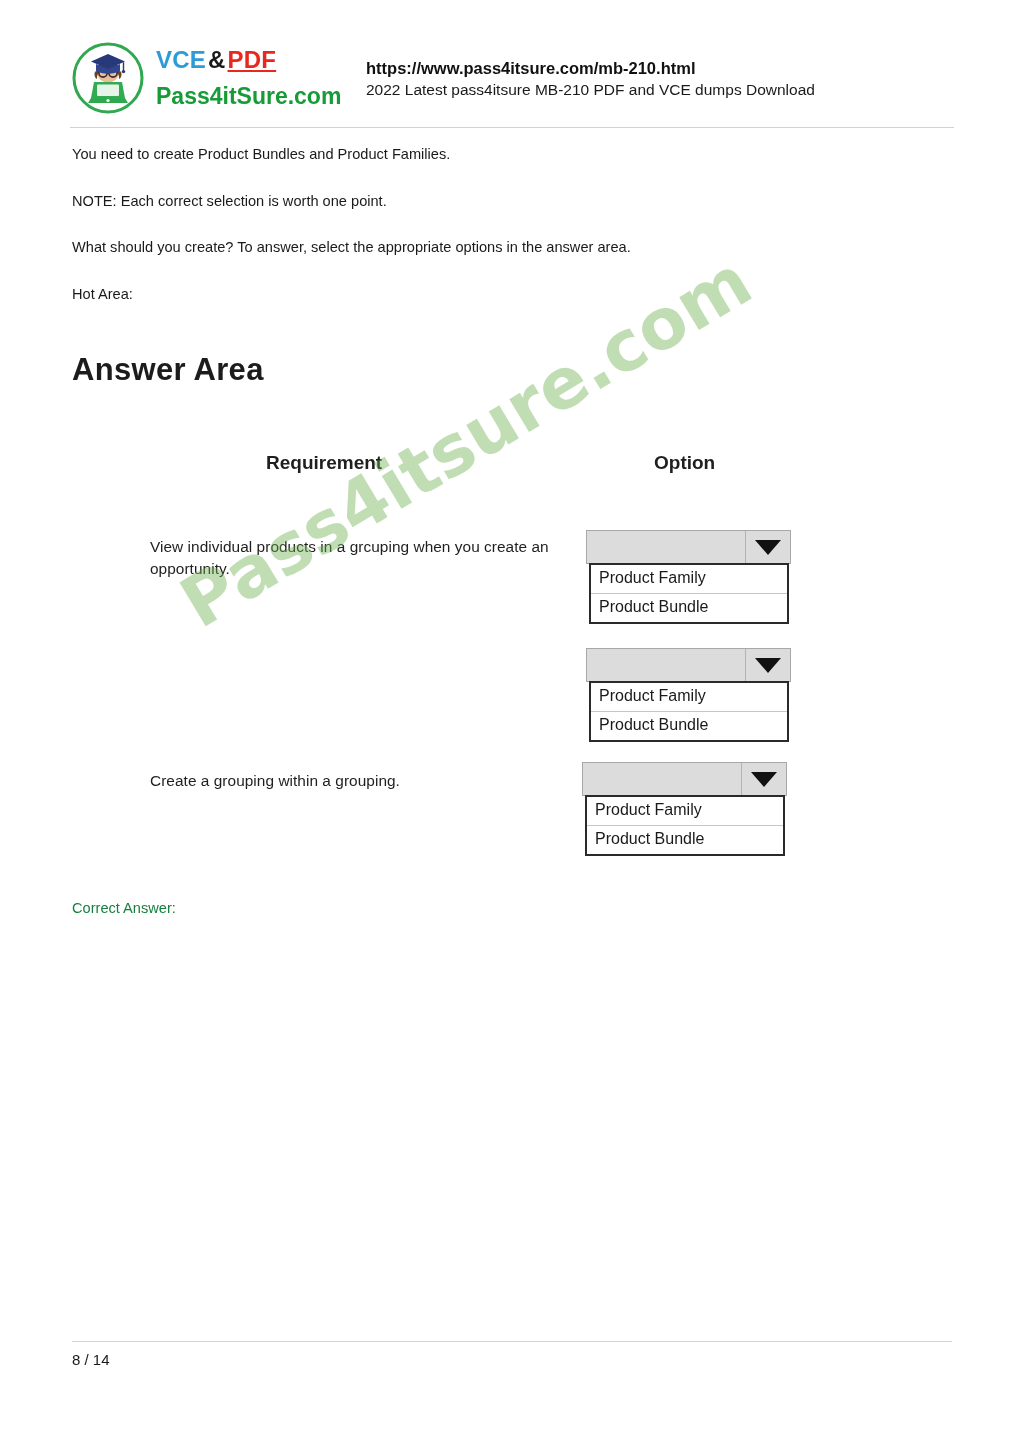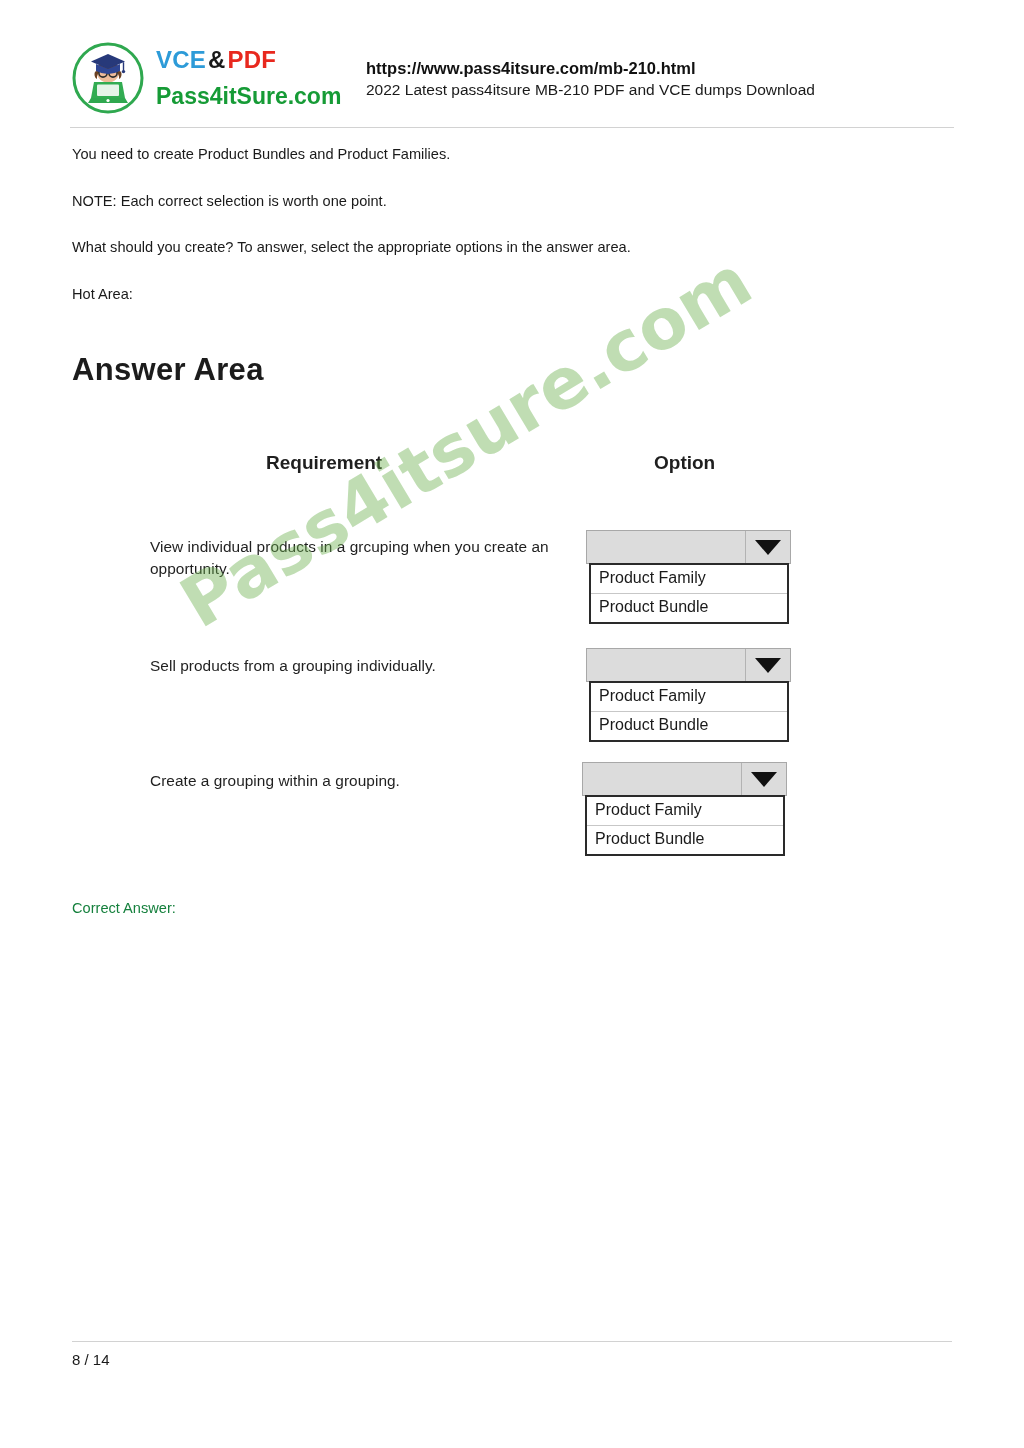--- a/index.html
+++ b/index.html
@@ -52,21 +52,21 @@
     line-height: 1.0;
   }
   .logo-line1 {
     font-size: 24px;
     font-weight: bold;
     letter-spacing: .2px;
     white-space: nowrap;
   }
   .logo-line1 .vce { color: #2d9bd8; }
   .logo-line1 .amp { color: #1a1a1a; padding: 0 2px; }
-  .logo-line1 .pdf { color: #e8281e; }
+  .logo-line1 .pdf { color: #e8281e; text-decoration: underline; }
   .logo-line2 {
     margin-top: 13px;
     font-size: 23px;
     font-weight: bold;
     color: #169b36;
     white-space: nowrap;
   }
 
   .header-text {
     margin-left: 28px;
@@ -362,21 +362,20 @@
         <div class="dd-arrow">
             <i></i>
           </div>
       </div>
       <div class="dd-list">
         <div class="dd-opt">Product Family</div>
         <div class="dd-opt">Product Bundle</div>
       </div>
     </div>
 
-    <div class="req-text req-2">Sell products from a grouping individually.</div>
     <div class="dropdown dd-2">
       <div class="dd-closed">
         <div class="dd-value"></div>
         <div class="dd-arrow">
             <i></i>
           </div>
       </div>
       <div class="dd-list">
         <div class="dd-opt">Product Family</div>
         <div class="dd-opt">Product Bundle</div>

